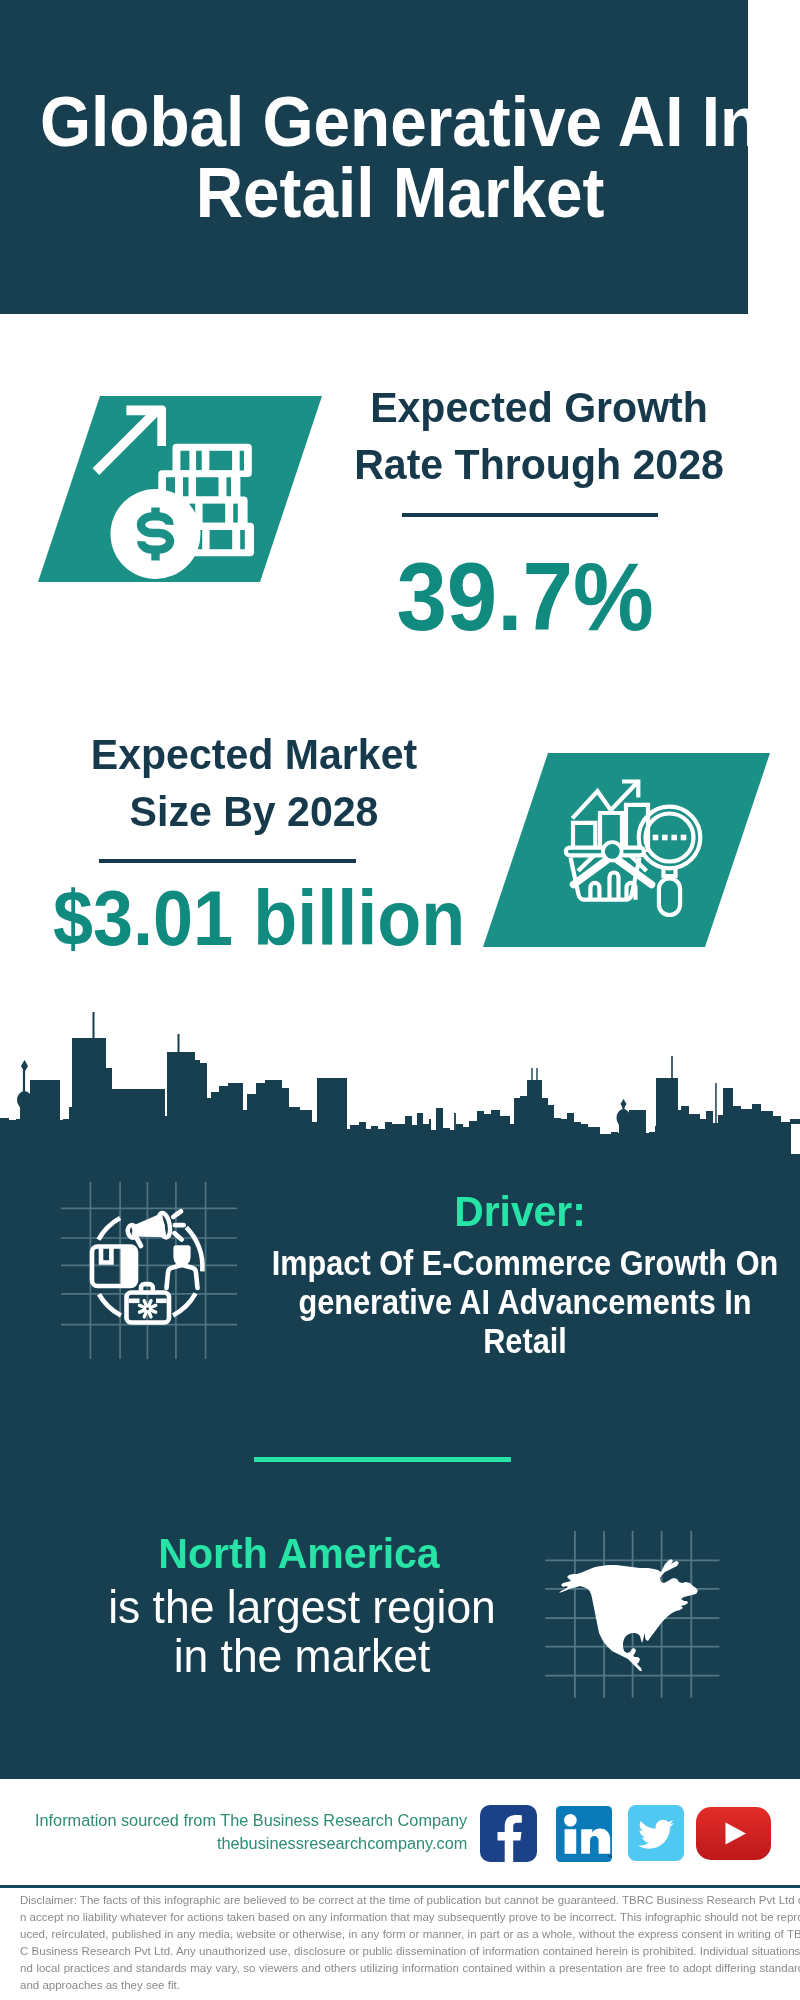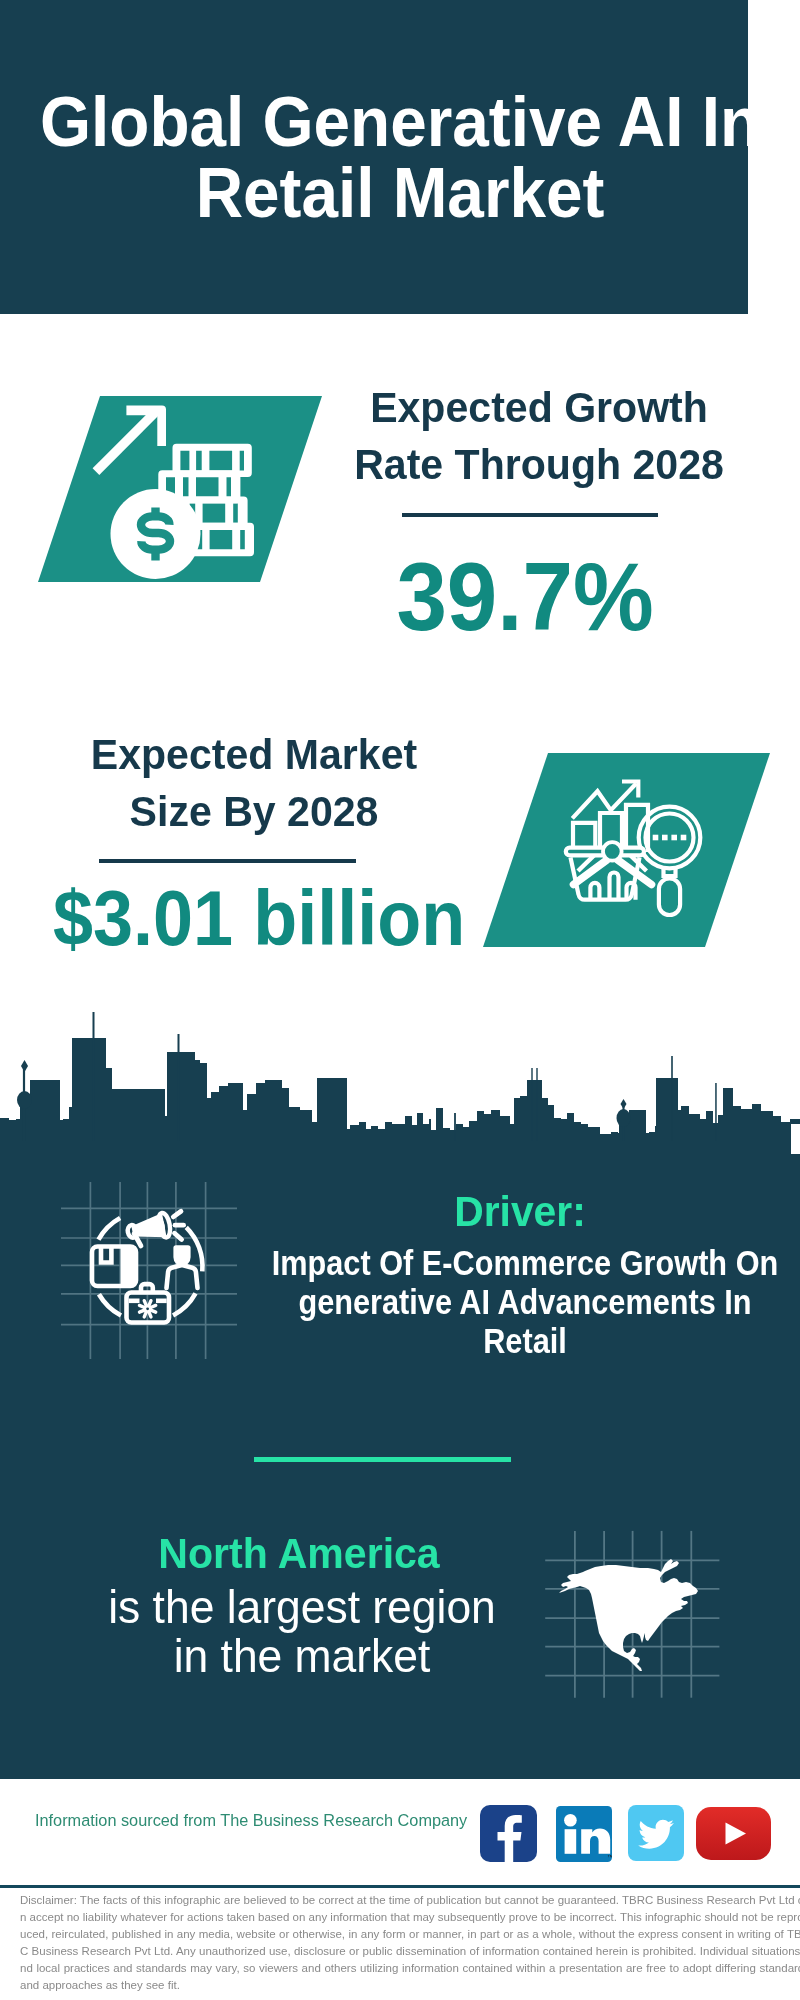--- a/index.html
+++ b/index.html
@@ -336,20 +336,21 @@
     <path d="M 42.0,43.0 L 47.0,41.0 L 52.0,39.0 L 58.0,38.0 L 65.0,37.0 L 73.0,37.0 L 81.0,38.0 L 89.0,39.0 L 97.0,40.0 L 105.0,40.0 L 111.0,41.0 L 115.0,42.0 L 118.0,44.0 L 120.0,40.0 L 122.0,36.0 L 125.0,33.0 L 128.0,31.0 L 130.0,33.0 L 128.0,36.0 L 131.0,34.0 L 134.0,33.0 L 136.0,35.0 L 134.0,38.0 L 130.0,40.0 L 126.0,42.0 L 122.0,44.0 L 119.0,47.0 L 117.0,50.0 L 118.0,54.0 L 121.0,55.0 L 125.0,53.0 L 128.0,51.0 L 131.0,50.0 L 134.0,51.0 L 136.0,54.0 L 139.0,55.0 L 143.0,54.0 L 147.0,55.0 L 150.0,58.0 L 153.0,60.0 L 155.0,63.0 L 153.0,66.0 L 149.0,67.0 L 145.0,68.0 L 141.0,69.0 L 138.0,71.0 L 141.0,73.0 L 144.0,73.0 L 145.0,75.0 L 142.0,77.0 L 138.0,78.0 L 140.0,80.0 L 137.0,82.0 L 133.0,83.0 L 129.0,85.0 L 125.0,88.0 L 122.0,91.0 L 119.0,94.0 L 116.0,98.0 L 113.0,102.0 L 110.0,106.0 L 107.0,110.0 L 105.0,113.0 L 103.0,112.0 L 102.0,109.0 L 102.0,105.0 L 101.0,108.0 L 100.0,112.0 L 99.0,115.0 L 98.0,112.0 L 97.0,108.0 L 95.0,106.0 L 92.0,105.0 L 89.0,105.0 L 86.0,106.0 L 83.0,108.0 L 81.0,111.0 L 80.0,115.0 L 80.0,119.0 L 81.0,123.0 L 84.0,125.0 L 87.0,124.0 L 89.0,121.0 L 91.0,120.0 L 93.0,122.0 L 92.0,125.0 L 90.0,128.0 L 92.0,129.0 L 95.0,129.0 L 97.0,131.0 L 96.0,134.0 L 94.0,136.0 L 96.0,138.0 L 98.0,140.0 L 99.0,143.0 L 97.0,143.0 L 94.0,140.0 L 91.0,137.0 L 88.0,134.0 L 85.0,131.0 L 81.0,129.0 L 77.0,127.0 L 73.0,125.0 L 69.0,123.0 L 66.0,120.0 L 63.0,117.0 L 60.0,113.0 L 58.0,109.0 L 56.0,105.0 L 55.0,100.0 L 54.0,95.0 L 53.0,90.0 L 52.0,85.0 L 51.0,80.0 L 50.0,75.0 L 49.0,70.0 L 48.0,66.0 L 46.0,62.0 L 43.0,60.0 L 40.0,59.0 L 37.0,58.0 L 34.0,59.0 L 30.0,60.0 L 26.0,61.0 L 22.0,63.0 L 19.0,64.0 L 16.0,65.0 L 18.0,63.0 L 22.0,61.0 L 25.0,59.0 L 23.0,58.0 L 20.0,59.0 L 18.0,57.0 L 20.0,55.0 L 24.0,54.0 L 28.0,53.0 L 26.0,51.0 L 24.0,49.0 L 26.0,47.0 L 30.0,46.0 L 34.0,46.0 L 37.0,45.0 L 40.0,44.0 Z" fill="#fff"></path>
   </svg>
   <div class="region-label" style="left:39px;top:1532px;width:520px;transform:scaleX(0.955);transform-origin:260px 0;">North America</div>
   <div class="region-text" style="left:42px;top:1582px;width:520px;transform:scaleX(0.945);transform-origin:260px 0;">
     <div>is the largest region</div>
     <div>in the market</div>
   </div>
 
   <div class="src-text" style="left:35px;top:1809px;text-align:right;">
     <div>Information sourced from The Business Research Company</div>
+    <div>thebusinessresearchcompany.com</div>
   </div>
 
   <svg class="social" style="left:480px;top:1805px;width:57px;height:57px;" viewBox="0 0 57 57">
       <rect x="0" y="0" width="57" height="57" rx="10" fill="#1b4289"></rect>
       <path d="M33.2,57 V35.5 h7.2 l1.1,-8.4 h-8.3 v-5.3 c0,-2.4 0.7,-4.1 4.2,-4.1 h4.4 V10.2 c-0.8,-0.1 -3.4,-0.3 -6.4,-0.3 c-6.3,0 -10.7,3.9 -10.7,11 v6.2 h-7.2 v8.4 h7.2 V57 Z" fill="#fff"></path>
     </svg>
     <svg class="social" style="left:556px;top:1806px;width:56px;height:56px;" viewBox="0 0 56 56">
       <rect x="0" y="0" width="56" height="56" rx="4.5" fill="#0a7bb8"></rect>
       <circle cx="14.4" cy="14.3" r="6.3" fill="#fff"></circle>
       <rect x="8.6" y="23.2" width="11.6" height="24.6" fill="#fff"></rect>

